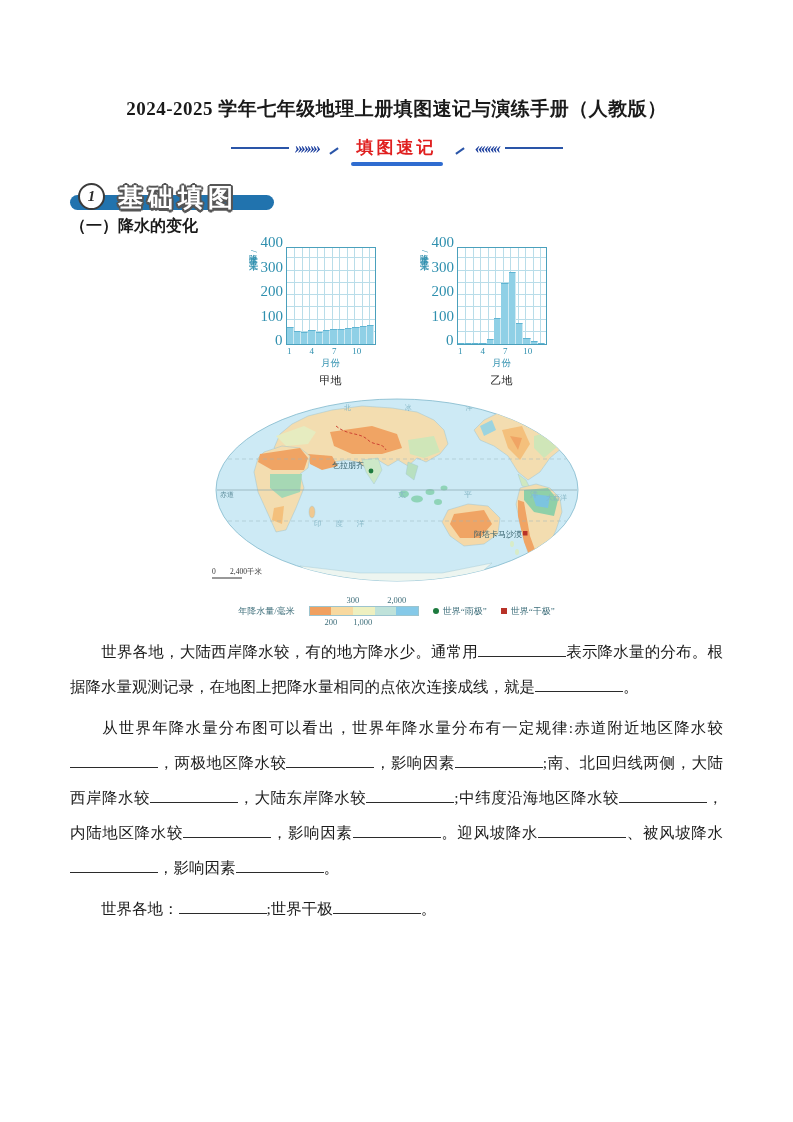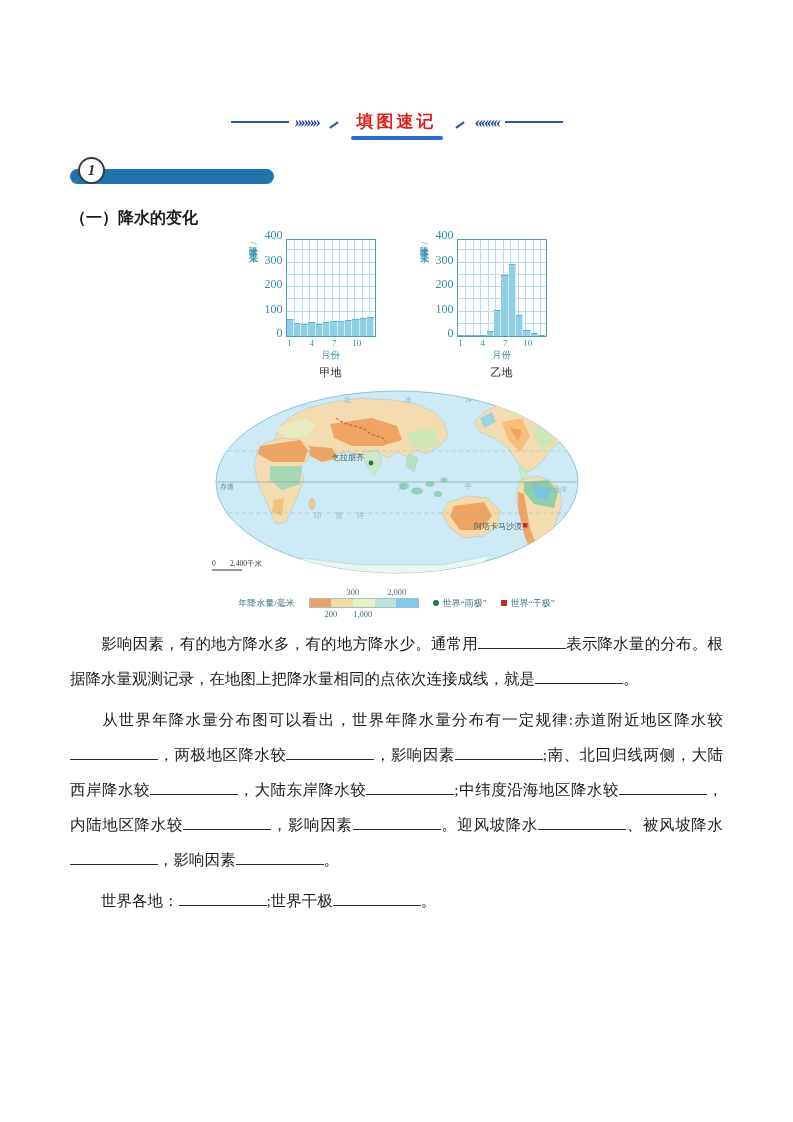--- a/index.html
+++ b/index.html
@@ -16,33 +16,33 @@
   .banner .flourish { width:10px; height:2px; background:#2a55a8; transform:rotate(-35deg); margin:6px 4px 0 4px; }
   .banner-label { position:relative; color:#e01f1f; font-weight:bold; font-size:17px; letter-spacing:3px; margin:0 10px; padding:0 4px 2px 4px; }
   .banner-label::after { content:""; position:absolute; left:-2px; right:-2px; bottom:-5px; height:4px; background:#2f6cd0; border-radius:2px; }
 
   .badge { position:relative; height:36px; margin-top:20px; width:230px; }
   .badge-pill { position:absolute; left:0; top:15px; width:204px; height:15px; background:#2173ae; border-radius:9px; }
   .badge-circle { position:absolute; left:8px; top:3px; width:27px; height:27px; border-radius:50%; background:#ffffff; border:2.5px solid #3b3b3b; z-index:2; display:flex; align-items:center; justify-content:center; font-weight:bold; font-size:15px; color:#2b2b2b; font-style:italic; }
   .badge-text { position:absolute; left:48px; top:1px; z-index:2; font-size:25px; font-weight:900; letter-spacing:5px; color:#ffffff; font-family:"Liberation Sans","DejaVu Sans",sans-serif;
     text-shadow:-1.5px -1.5px 0 #565656, 1.5px -1.5px 0 #565656, -1.5px 1.5px 0 #565656, 1.5px 1.5px 0 #565656, -2px 0 0 #565656, 2px 0 0 #565656, 0 -2px 0 #565656, 0 2.5px 0 #565656; }
 
-  .part-heading { font-size:16px; font-weight:bold; margin-top:18px; }
+  .part-heading { font-size:16px; font-weight:bold; margin-top:0; }
 
   
   .charts-row { display:flex; justify-content:center; gap:42px; margin-top:10px; }
   .chart-inner { display:flex; }
   .ylabel { writing-mode:vertical-rl; font-size:9px; color:#2e8fae; height:98px; display:flex; align-items:center; margin-right:2px; letter-spacing:1px; }
   .plot-col { position:relative; }
   .plot-wrap { position:relative; width:90px; height:98px; border:1px solid #4aa0bc; margin-left:24px; background:#ffffff; }
   .gridline-h { position:absolute; left:0; right:0; height:1px; background:#b9dde9; }
   .gridline-v { position:absolute; top:0; bottom:0; width:1px; background:#b9dde9; }
   .bars { position:absolute; left:0; right:0; bottom:0; top:0; display:flex; align-items:flex-end; }
   .bar { flex:1 1 0; background:#8fd0e6; border-top:1px solid #5fb4d2; border-right:1px solid #cfeaf3; }
-  .ytick { position:absolute; left:-26px; width:22px; text-align:right; font-size:12px; color:#2e8fae; }
+  .ytick { position:absolute; left:-26px; width:22px; text-align:right; font-size:15px; color:#2e8fae; }
   .xticks { position:relative; height:12px; margin-left:24px; width:90px; }
   .xtick { position:absolute; top:1px; width:12px; text-align:center; font-size:9px; color:#2e8fae; }
   .xlabel { margin-left:24px; width:90px; text-align:center; font-size:9.5px; color:#2e8fae; }
   .chart-caption { margin-left:24px; width:90px; text-align:center; font-size:11px; color:#222; margin-top:3px; }
 
   
   .para { font-size:15.5px; line-height:35px; text-align:justify; margin-top:6px; }
   .para.indent { text-indent:0; }
   .para .ind { display:inline-block; width:2em; }
   .blank { display:inline-block; width:88px; border-bottom:1px solid #2b2b2b; height:14px; vertical-align:baseline; }
@@ -60,34 +60,36 @@
   .colorbar .cb-bot { top:22px; }
   .leg-item { display:flex; align-items:center; gap:4px; font-size:9px; color:#40707c; }
   .leg-dot { width:6px; height:6px; border-radius:50%; background:#1d7a3e; }
   .leg-sq { width:6px; height:6px; background:#b83228; }
 </style>
 </head>
 <body>
 
 <div class="page">
 
+  <h1 class="doc-title">2024-2025 学年七年级地理上册填图速记与演练手册（人教版）</h1>
 
   <div class="banner">
     <span class="bline"></span>
     <span class="arrows">»»»»</span>
     <span class="flourish"></span>
     <span class="banner-label">填图速记</span>
     <span class="flourish"></span>
     <span class="arrows">««««</span>
     <span class="bline"></span>
   </div>
 
   <div class="badge">
     <div class="badge-pill"></div>
     <div class="badge-circle">1</div>
+    <div class="badge-text">基础填图</div>
   </div>
 
   <div class="part-heading">（一）降水的变化</div>
 
   <div class="charts-row">
     <div class="chart" id="chart-0">
         <div class="chart-inner">
           <div class="ylabel">降水量/毫米</div>
           <div class="plot-col">
             <div class="plot-wrap">
@@ -295,17 +297,17 @@
         <span class="leg-dot"></span>
         <span>世界“雨极”</span>
       </span>
       <span class="leg-item">
         <span class="leg-sq"></span>
         <span>世界“干极”</span>
       </span>
     </div>
   </div>
 
-  <p class="para indent"><span class="ind"></span><span>影响因素，有的地方降水多，有的地方降水少。通常用</span><span class="blank"></span><span>表示降水量的分布。根据降水量观测记录，在地图上把降水量相同的点依次连接成线，就是</span><span class="blank"></span><span>。</span></p>
+  <p class="para indent"><span class="ind"></span><span>世界各地，大陆西岸降水较，有的地方降水少。通常用</span><span class="blank"></span><span>表示降水量的分布。根据降水量观测记录，在地图上把降水量相同的点依次连接成线，就是</span><span class="blank"></span><span>。</span></p>
   <p class="para"><span class="ind"></span><span>从世界年降水量分布图可以看出，世界年降水量分布有一定规律:赤道附近地区降水较</span><span class="blank"></span><span>，两极地区降水较</span><span class="blank"></span><span>，影响因素</span><span class="blank"></span><span>;南、北回归线两侧，大陆西岸降水较</span><span class="blank"></span><span>，大陆东岸降水较</span><span class="blank"></span><span>;中纬度沿海地区降水较</span><span class="blank"></span><span>，内陆地区降水较</span><span class="blank"></span><span>，影响因素</span><span class="blank"></span><span>。迎风坡降水</span><span class="blank"></span><span>、被风坡降水</span><span class="blank"></span><span>，影响因素</span><span class="blank"></span><span>。</span></p>
   <p class="para indent"><span class="ind"></span><span>世界各地：</span><span class="blank"></span><span>;世界干极</span><span class="blank"></span><span>。</span></p>
 
 </div>
 
 </body></html>

